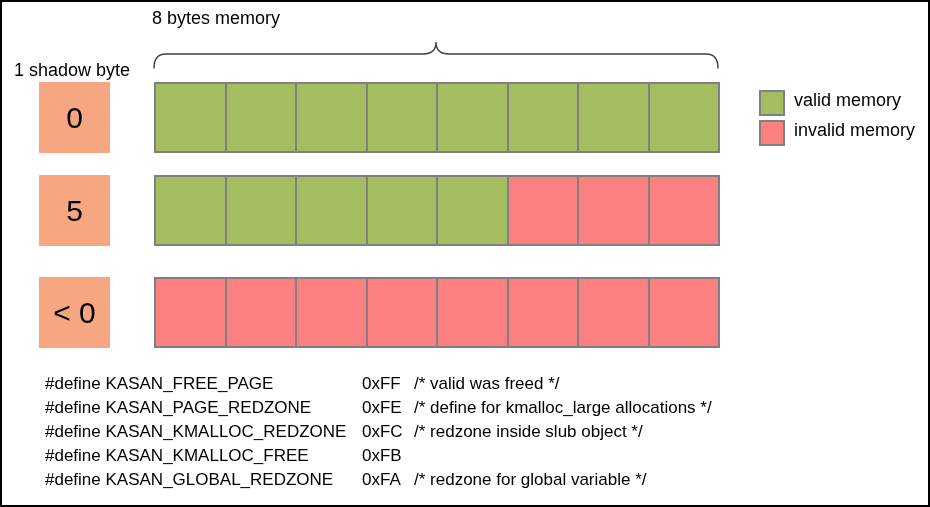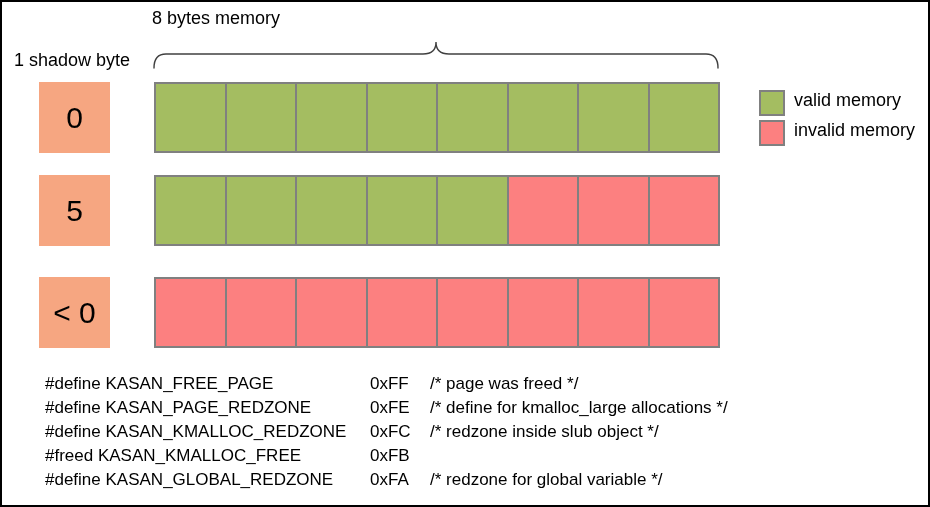--- a/index.html
+++ b/index.html
@@ -17,21 +17,21 @@
   .page-title {
     position: absolute;
     left: 150px; top: 5px; width: 568px;
     text-align: left;
     font-size: 18px;
     line-height: 22px;
   }
 
   .shadow-byte-label {
     position: absolute;
-    left: 12px; top: 48px;
+    left: 12px; top: 58px;
     font-size: 18px;
     white-space: nowrap;
   }
 
   .brace-svg {
     position: absolute;
     left: 150px; top: 36px;
     width: 568px; height: 32px;
   }
 
@@ -85,21 +85,20 @@
 
   .code-block {
     position: absolute;
     left: 43px; top: 370px;
     font-size: 17px;
   }
   .code-line {
     display: flex;
     height: 24px; line-height: 24px;
     white-space: pre;
-    gap: 8px;
   }
   .code-name  { width: 317px; flex: 0 0 auto; }
   .code-value { width: 52px;  flex: 0 0 auto; }
   .code-comment { flex: 0 0 auto; }
 </style>
 </head>
 <body>
 
 <div class="page-title">8 bytes memory</div>
 
@@ -156,18 +155,18 @@
     <span class="legend-swatch" style="background: rgb(164, 189, 97);"></span>
     <span class="legend-label">valid memory</span>
   </div>
   <div class="legend-item">
     <span class="legend-swatch" style="background: rgb(252, 128, 128);"></span>
     <span class="legend-label">invalid memory</span>
   </div>
 </div>
 
 <div class="code-block">
-    <div class="code-line"><span class="code-name">#define KASAN_FREE_PAGE</span><span class="code-value">0xFF</span><span class="code-comment">/* page was freed */</span></div>
+    <div class="code-line"><span class="code-name">#define KASAN_FREE_PAGE</span><span class="code-value">0xFF</span><span class="code-comment">/* valid was freed */</span></div>
     <div class="code-line"><span class="code-name">#define KASAN_PAGE_REDZONE</span><span class="code-value">0xFE</span><span class="code-comment">/* define for kmalloc_large allocations */</span></div>
     <div class="code-line"><span class="code-name">#define KASAN_KMALLOC_REDZONE</span><span class="code-value">0xFC</span><span class="code-comment">/* redzone inside slub object */</span></div>
-    <div class="code-line"><span class="code-name">#freed KASAN_KMALLOC_FREE</span><span class="code-value">0xFB</span></div>
+    <div class="code-line"><span class="code-name">#define KASAN_KMALLOC_FREE</span><span class="code-value">0xFB</span></div>
     <div class="code-line"><span class="code-name">#define KASAN_GLOBAL_REDZONE</span><span class="code-value">0xFA</span><span class="code-comment">/* redzone for global variable */</span></div>
   </div>
 
 </body></html>

